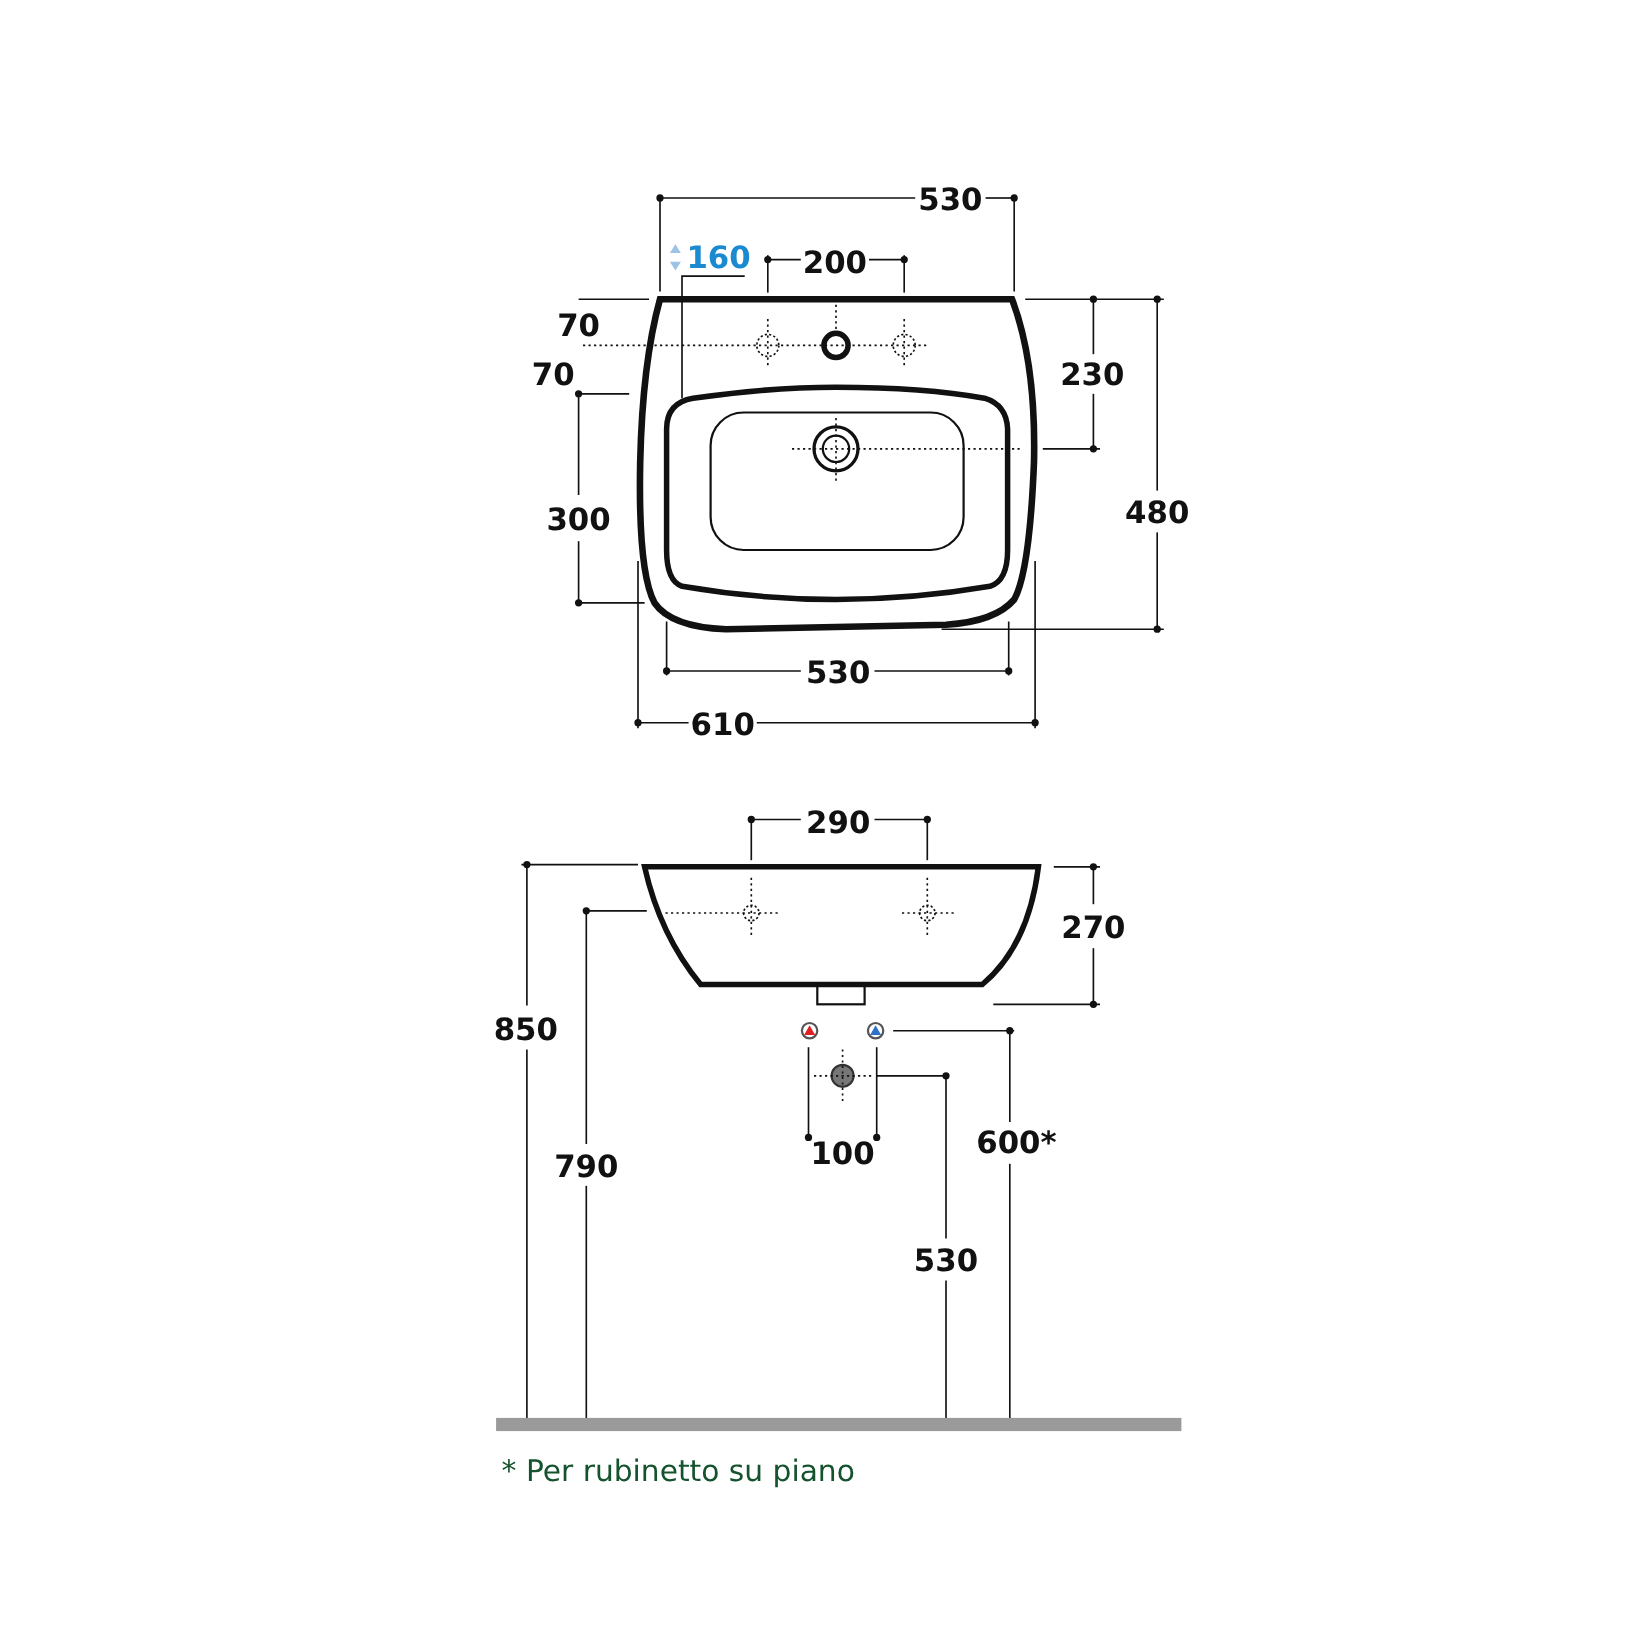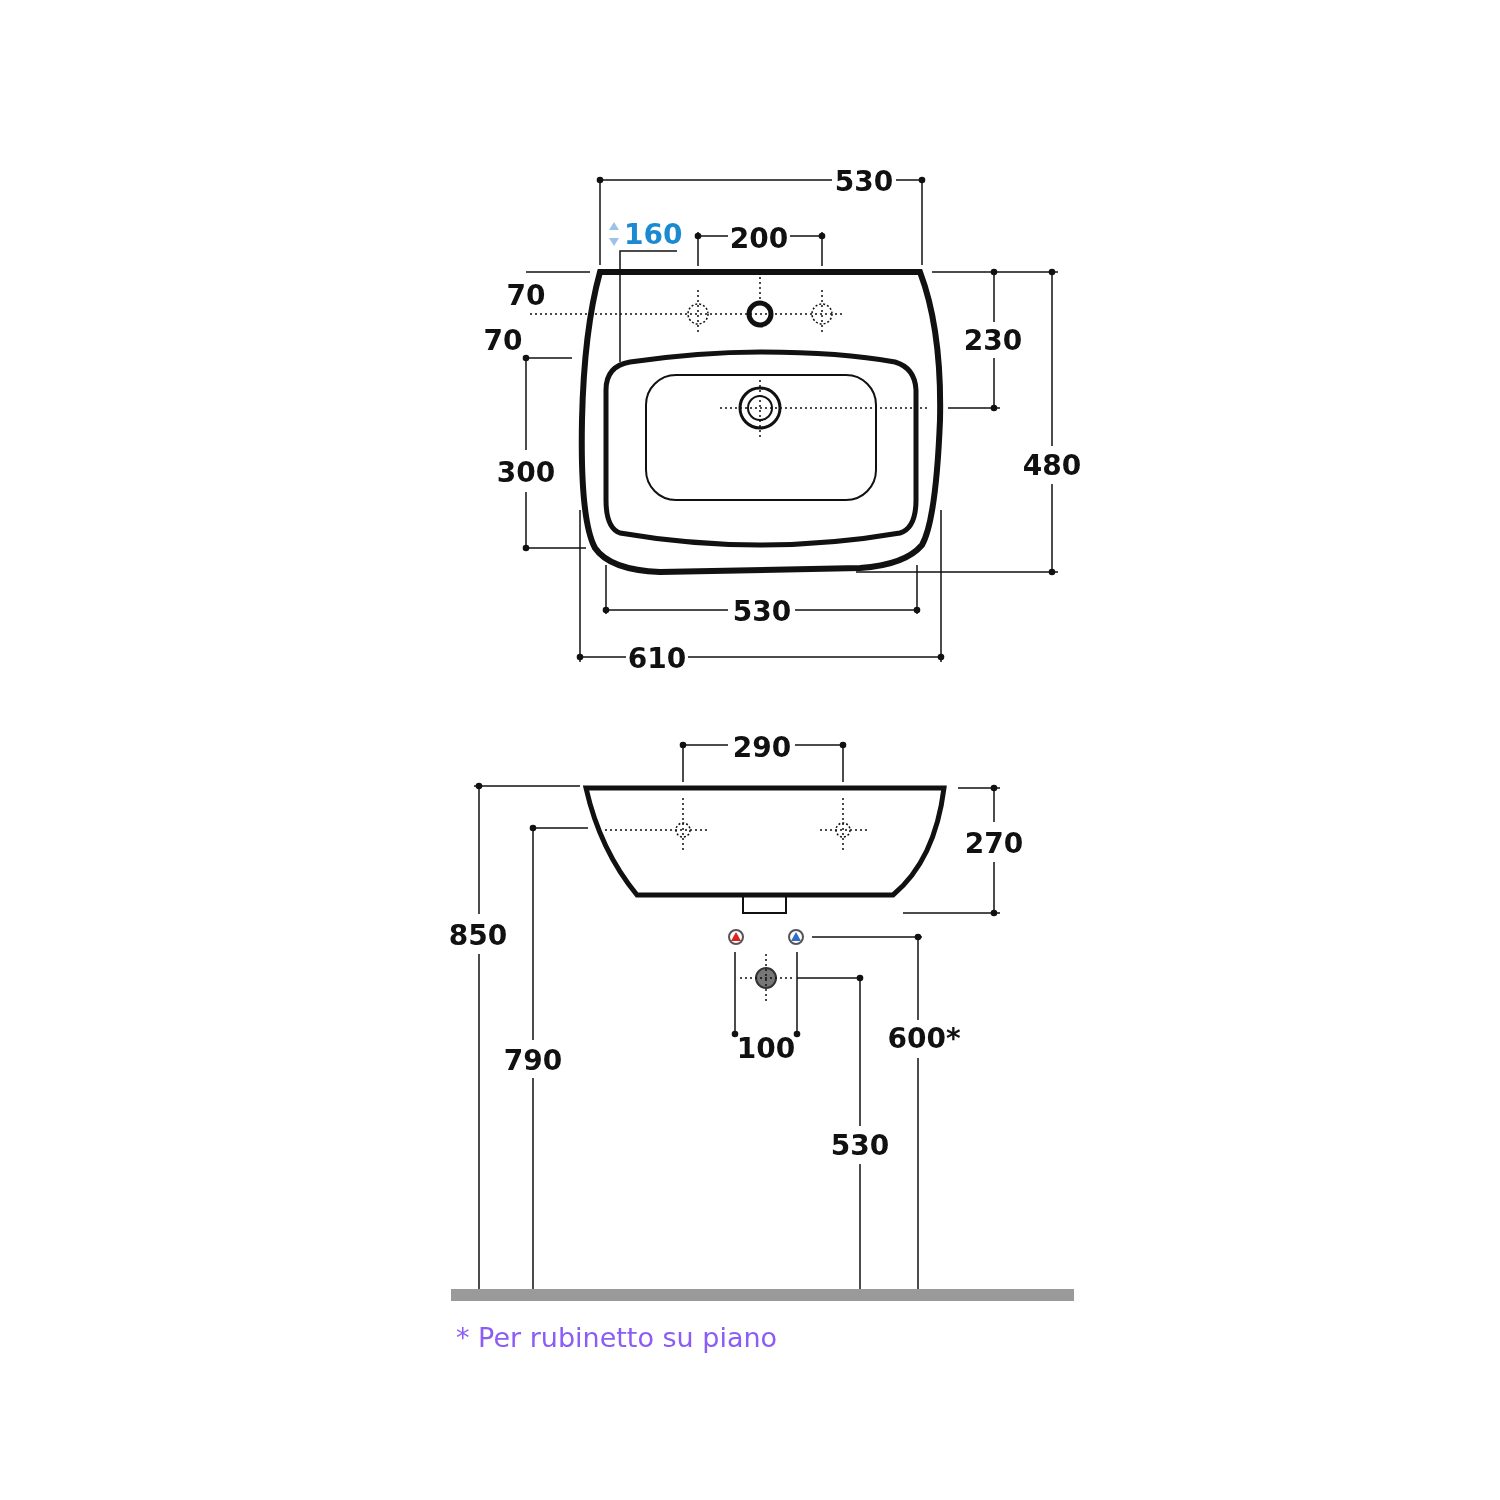--- a/index.html
+++ b/index.html
@@ -1,20 +1,20 @@
 <!DOCTYPE html>
 <html><head>
 <meta charset="utf-8">
 <style>
   html,body{margin:0;padding:0;background:#fff;}
   body{width:1500px;height:1500px;position:relative;overflow:hidden;font-family:"DejaVu Sans",sans-serif;}
   svg{position:absolute;left:0;top:0;}
   .dim{font-family:"DejaVu Sans",sans-serif;font-weight:bold;font-size:28px;fill:#111;}
   .dim-blue{font-family:"DejaVu Sans",sans-serif;font-weight:bold;font-size:28px;fill:#1b8ad0;}
-  .note{position:absolute;left:456px;top:1322px;font-family:"DejaVu Sans",sans-serif;font-size:27px;color:#8b5cf6;}
+  .note{position:absolute;left:456px;top:1322px;font-family:"DejaVu Sans",sans-serif;font-size:27px;color:#14532d;}
 </style>
 </head>
 <body>
 
 <svg width="1500" height="1500" viewBox="0 0 1500 1500">
   <defs>
     <marker id="tick" markerWidth="8" markerHeight="8" refX="4" refY="4">
       <circle cx="4" cy="4" r="2.2" fill="#111"></circle>
     </marker>
   </defs>

